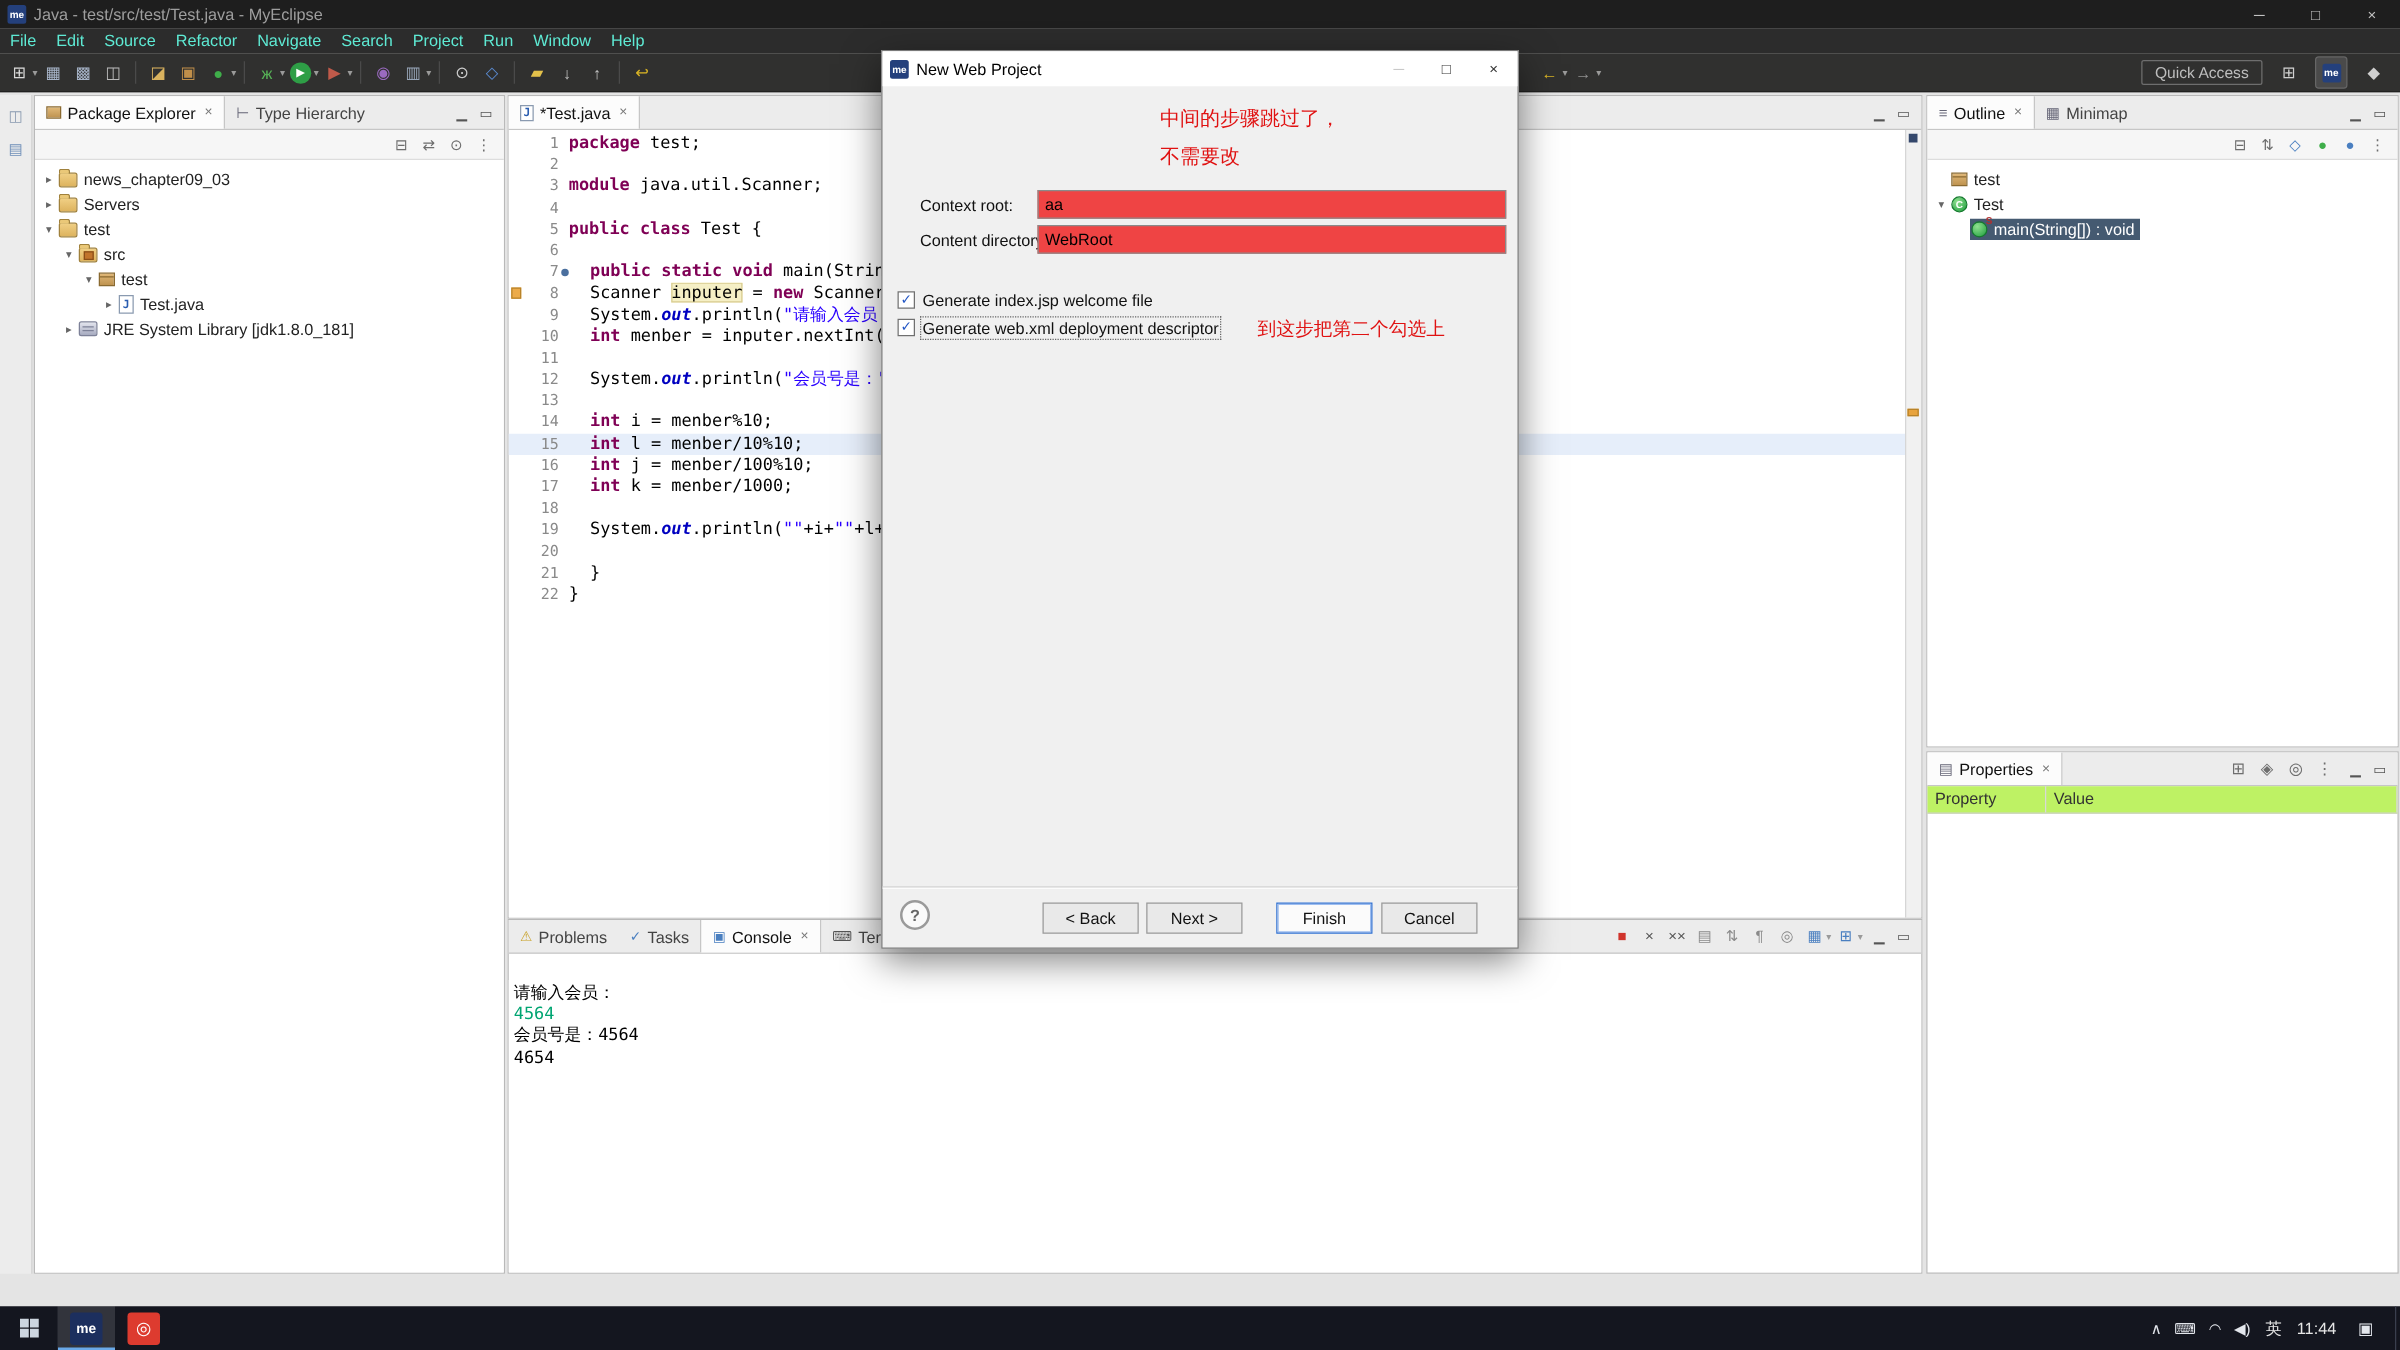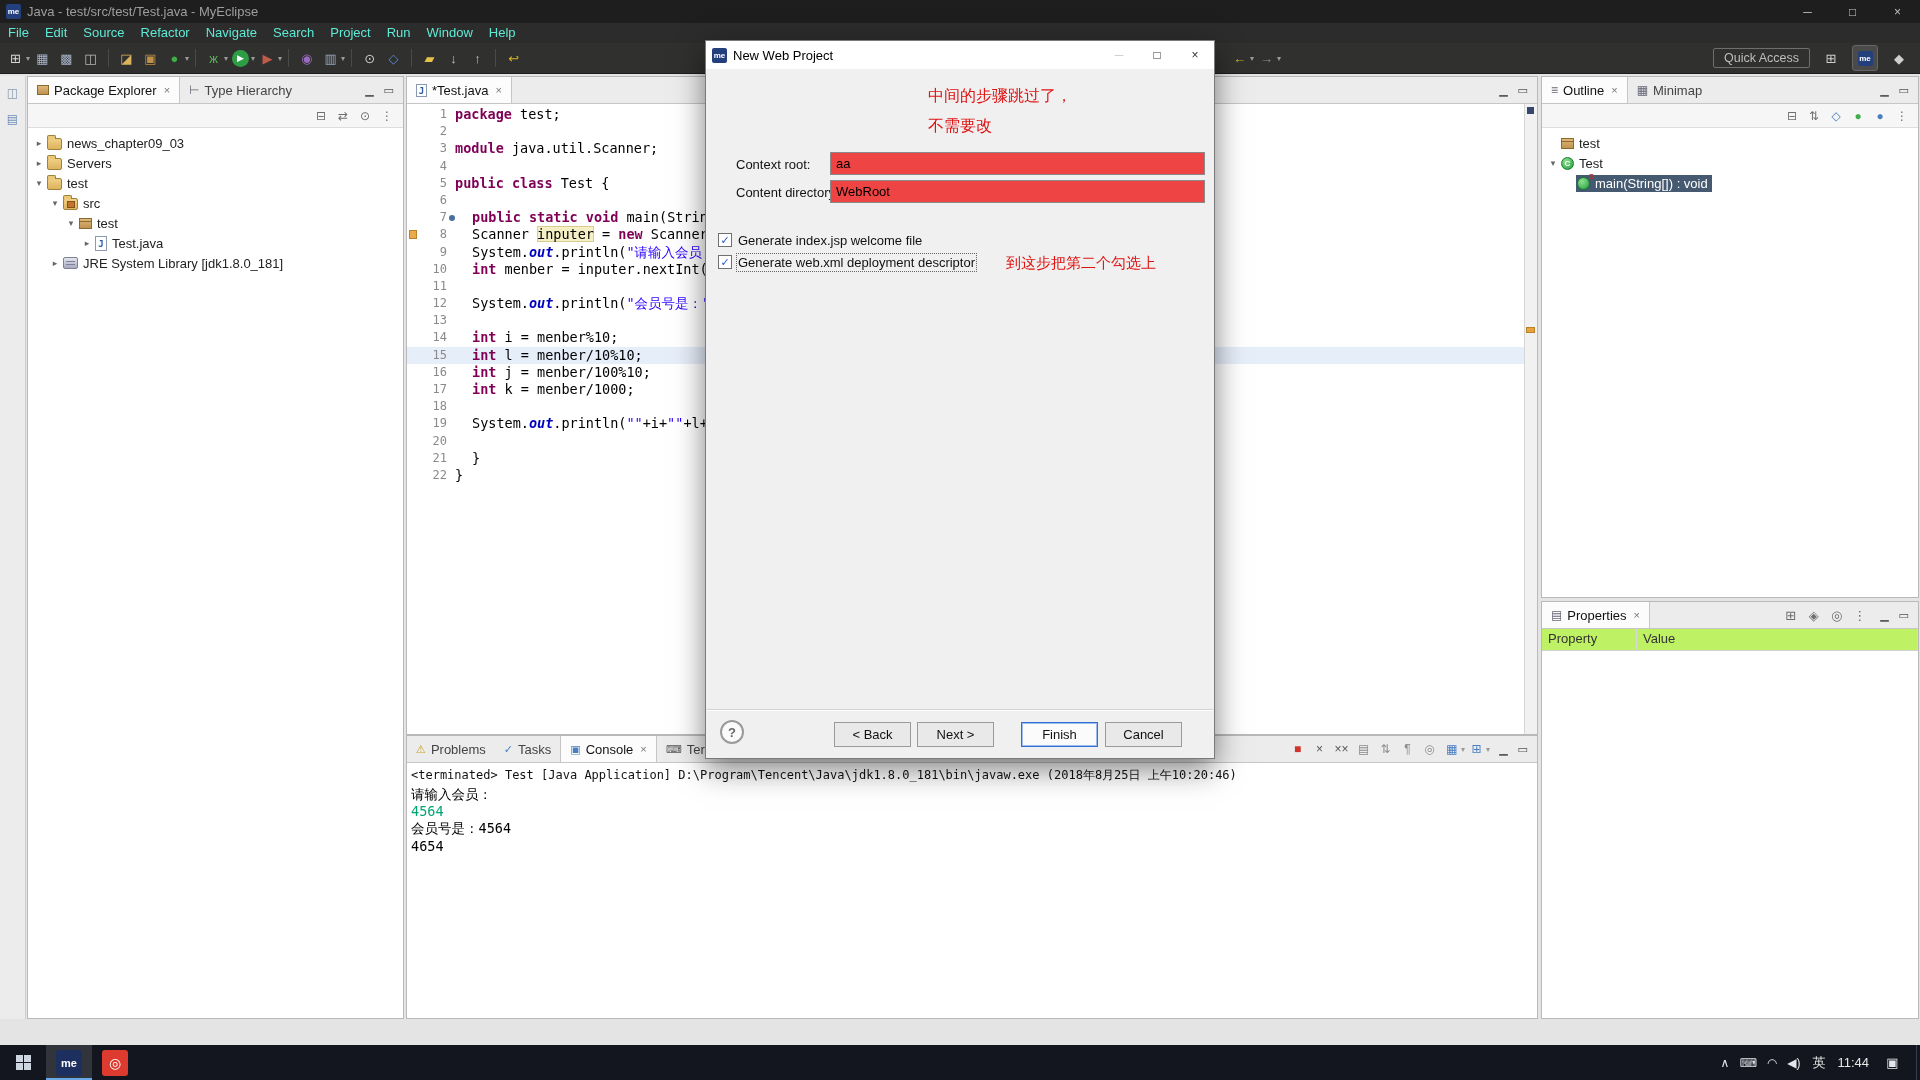--- a/index.html
+++ b/index.html
@@ -441,21 +441,20 @@
         <span class="tbi" style="color: rgb(74, 127, 192);">▦</span>
         <span class="dd">▾</span>
         <span class="tbi" style="color: rgb(74, 127, 192);">⊞</span>
         <span class="dd">▾</span>
       </div>
     <div class="minmax">
       <span>▁</span>
       <span>▭</span>
     </div>
   </div>
-  <div id="console-header">&lt;terminated&gt; Test [Java Application] D:\Program\Tencent\Java\jdk1.8.0_181\bin\javaw.exe (2018年8月25日 上午10:20:46)</div>
   <div id="console-out">
       <div class="con-line con-out">请输入会员：</div>
       <div class="con-line con-in">4564</div>
       <div class="con-line con-out">会员号是：4564</div>
       <div class="con-line con-out">4654</div>
     </div>
 </div>
 
 <div class="panel" id="outline-panel">
   <div class="tabbar">

